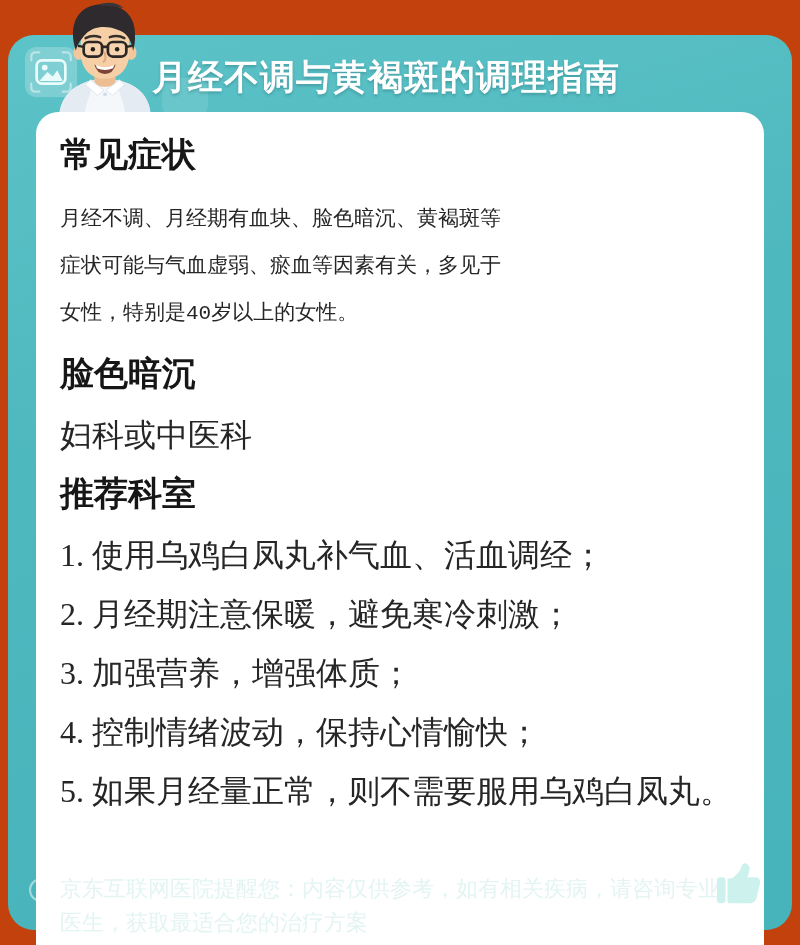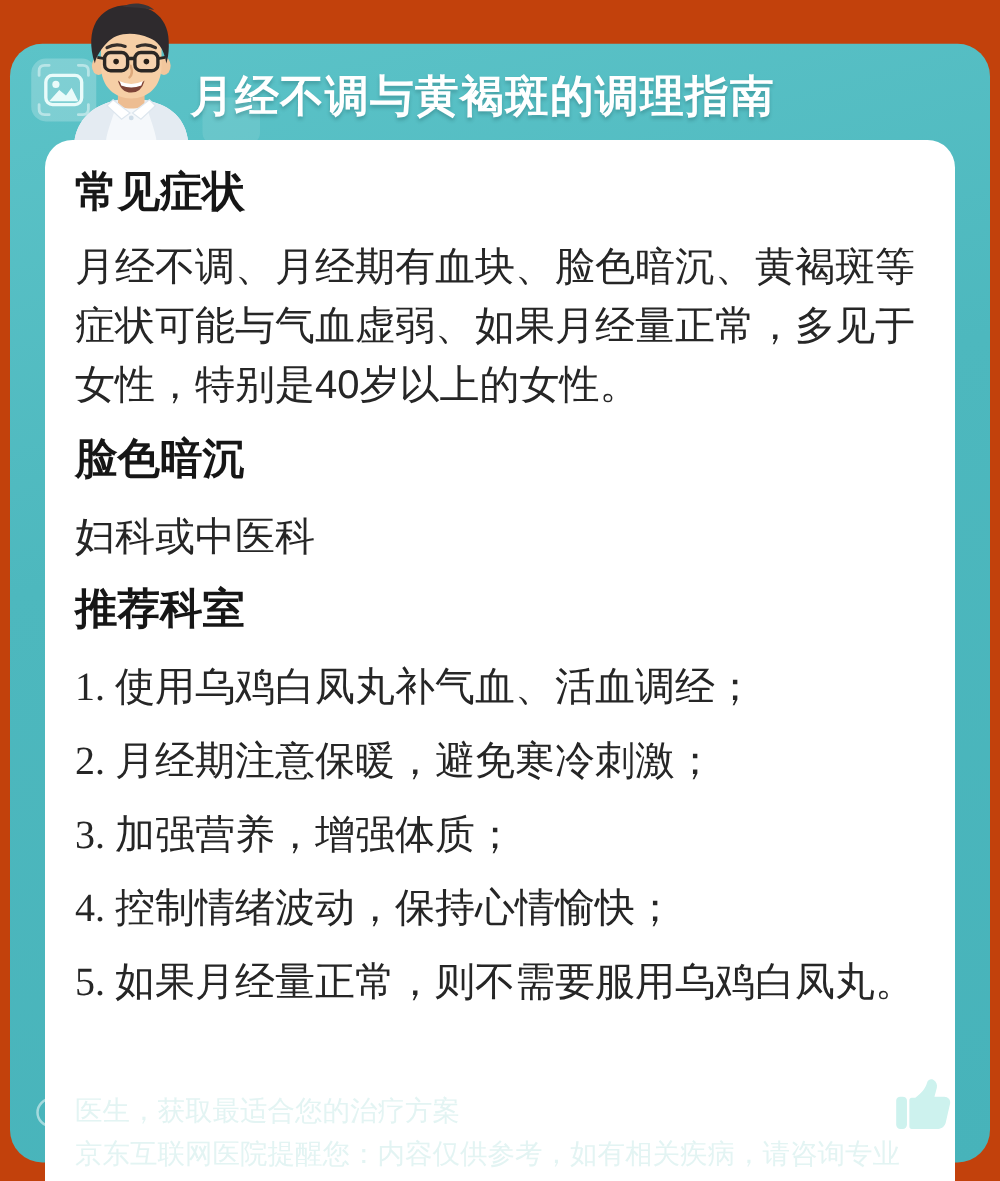--- a/index.html
+++ b/index.html
@@ -65,24 +65,25 @@
   }
   .content-card h2 {
     margin: 0;
     font-size: 34px;
     line-height: 40px;
     font-weight: bold;
     color: #161616;
   }
   .content-card .h-gap { margin-top: 16px; }
   .para {
-    margin-top: 16px;
-    font-size: 32px;
+    margin-top: 22px;
+    font-size: 21px;
     line-height: 47px;
     color: #262626;
+    font-family: Liberation Mono, monospace;
   }
   .para div { white-space: nowrap; }
   .dept-text {
     margin-top: 20px;
     font-size: 32px;
     line-height: 44px;
     color: #262626;
   }
   .points-list { margin-top: 20px; }
   .point-item {
@@ -184,21 +185,21 @@
       <circle cx="65" cy="95" r="2" fill="#cfdde8"></circle>
     </svg>
   </div>
 
   <div class="page-title">月经不调与黄褐斑的调理指南</div>
 
   <div class="content-card">
     <h2>常见症状</h2>
     <div class="para">
       <div>月经不调、月经期有血块、脸色暗沉、黄褐斑等</div>
-      <div>症状可能与气血虚弱、如果月经量正常，多见于</div>
+      <div>症状可能与气血虚弱、瘀血等因素有关，多见于</div>
       <div>女性，特别是40岁以上的女性。</div>
     </div>
 
     <h2 class="h-gap">脸色暗沉</h2>
     <div class="dept-text">妇科或中医科</div>
 
     <h2 class="h-gap">推荐科室</h2>
     <div class="points-list">
       <div class="point-item">
         <span class="point-num">1.</span><span>使用乌鸡白凤丸补气血、活血调经；</span>
@@ -220,22 +221,22 @@
 
   <div class="footer">
     <div class="warn-icon">
       <svg viewBox="0 0 26 26" width="26" height="26">
         <circle cx="13" cy="13" r="11" stroke="rgba(255,255,255,0.5)" stroke-width="2" fill="none"></circle>
         <path d="M13 7.5 v6.5" stroke="rgba(255,255,255,0.75)" stroke-width="2.4" stroke-linecap="round"></path>
         <circle cx="13" cy="18" r="1.6" fill="rgba(255,255,255,0.75)"></circle>
       </svg>
     </div>
     <div class="disclaimer">
+      <div>京东互联网医院提醒您：内容仅供参考，如有相关疾病，请咨询专业</div>
       <div>医生，获取最适合您的治疗方案</div>
-      <div>京东互联网医院提醒您：内容仅供参考，如有相关疾病，请咨询专业</div>
     </div>
   </div>
 
   <div class="thumb-icon">
     <svg viewBox="0 0 50 46" width="48" height="44">
       <rect x="3" y="16" width="9" height="27" rx="3.5" fill="#cdf2ee"></rect>
       <path d="M16,43 c-1.2,0 -2,-0.9 -2,-2 V19 c0,-1.1 0.8,-2 2,-2 h3 c5,-4 8.6,-7.8 9.8,-12.6 c0.6,-2.6 3.1,-3.7 5.2,-2.6 c2.5,1.3 3.6,4.1 3,6.8 L35,16 h8.2 c3.1,0 5.6,2.7 4.9,5.7 l-3.6,15.8 c-0.8,3.4 -3.1,5.5 -6.4,5.5 Z" fill="#cdf2ee"></path>
     </svg>
   </div>
 

